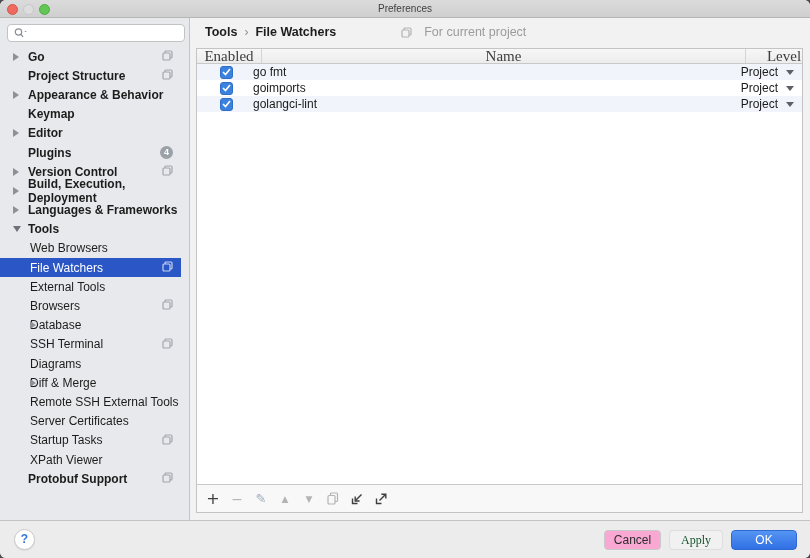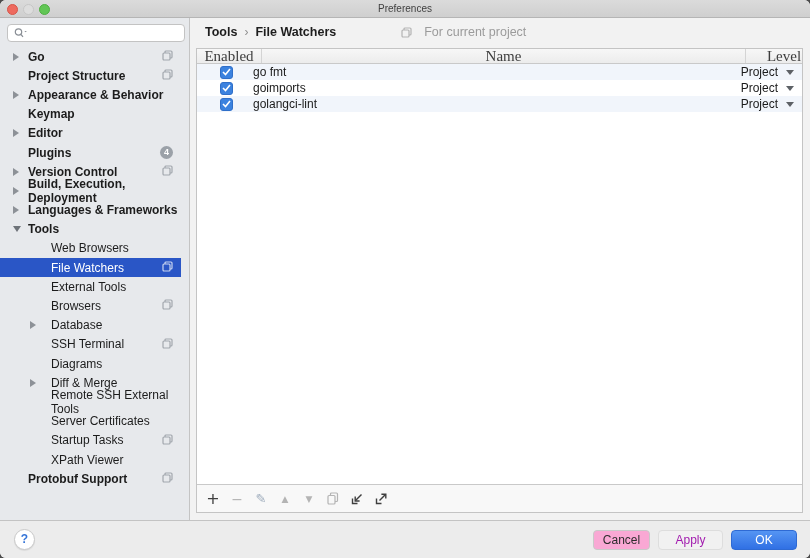--- a/index.html
+++ b/index.html
@@ -17,21 +17,21 @@
   .tl.green { background:#62c655; border:1px solid #4fae43; }
 
   .bodyrow { flex:1; display:flex; min-height:0; }
 
   
   .sidebar { width:190px; flex:0 0 auto; background:#e7e9ec; border-right:1px solid #c4c4c4; position:relative; }
   .searchbox { position:absolute; left:7px; top:6px; width:178px; height:18px; background:#ffffff; border:1px solid #c3c3c3; border-radius:4px; display:flex; align-items:center; padding-left:5px; gap:2px; }
   .tree { position:absolute; top:29px; left:0; right:8px; font-size:12px; color:#1c1c1c; }
   .trow { height:19.2px; display:flex; align-items:center; position:relative; padding-left:28px; }
   .trow.top .lbl { font-weight:bold; }
-  .trow.sub { padding-left:51px; }
+  .trow.sub { padding-left:30px; }
   .tri { position:absolute; left:13px; width:0; height:0; }
   .trow.sub .tri { left:30px; }
   .tri.right { border-left:6px solid #8d9197; border-top:4px solid transparent; border-bottom:4px solid transparent; }
   .tri.down { border-top:6px solid #6e7control3; border-left:4px solid transparent; border-right:4px solid transparent; }
   .tri.down { border-top:6px solid #6e7379; border-left:4px solid transparent; border-right:4px solid transparent; }
   .trow .right-ico { position:absolute; right:8px; top:3px; }
   .trow.sel { background:#2a56c6; color:#ffffff; }
   .badge { position:absolute; right:8px; width:13px; height:13px; border-radius:50%; background:#9ba1a8; color:#fff; font-size:9px; line-height:13px; text-align:center; font-weight:bold; }
 
   
@@ -60,21 +60,21 @@
   .tbtn.glyph-remove { font-size:14px; }
   .tbtn.glyph-edit { font-size:13px; color:#9fadbd; }
   .tbtn.glyph-arrow { font-size:9px; }
 
   
   .footer { height:38px; flex:0 0 auto; background:#ececec; border-top:1px solid #c3c3c3; position:relative; }
   .help-btn { position:absolute; left:14px; top:8px; width:21px; height:21px; border-radius:50%; background:#ffffff; border:1px solid #c9c9c9; color:#3575d8; font-weight:bold; font-size:12px; text-align:center; line-height:19px; box-shadow:0 1px 1px rgba(0,0,0,0.08); }
   .btns { position:absolute; right:13px; top:9px; display:flex; gap:8px; }
   .btn { height:20px; border-radius:4px; font-size:12px; font-family:"Liberation Sans", sans-serif; }
   .btn.cancel { width:57px; background:#f9a8d4; border:1px solid #c9c9c9; color:#2c2c2c; }
-  .btn.apply { width:65px; background:#f1f1f1; border:1px solid #dddddd; color:#a21caf; }
+  .btn.apply { width:54px; background:#f1f1f1; border:1px solid #dddddd; color:#14532d;font-family:Liberation Serif, serif; }
   .btn.ok { width:66px; background:linear-gradient(#5595f3,#3070e4); border:1px solid #2e6ad4; color:#ffffff; }
 
   svg { display:block; }
 </style>
 </head>
 <body>
 
 <div class="window">
 
   <div class="titlebar">

